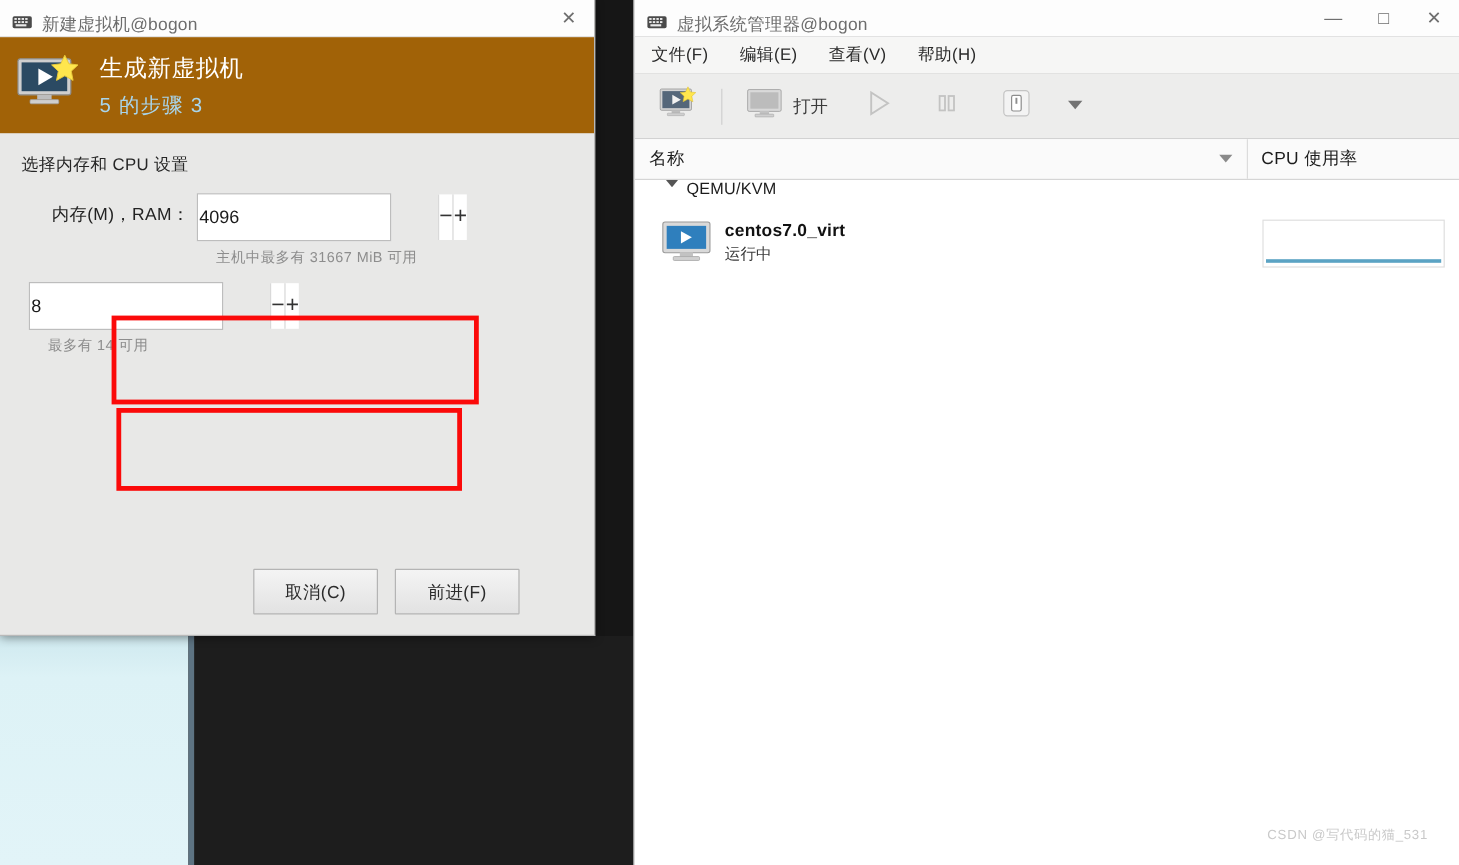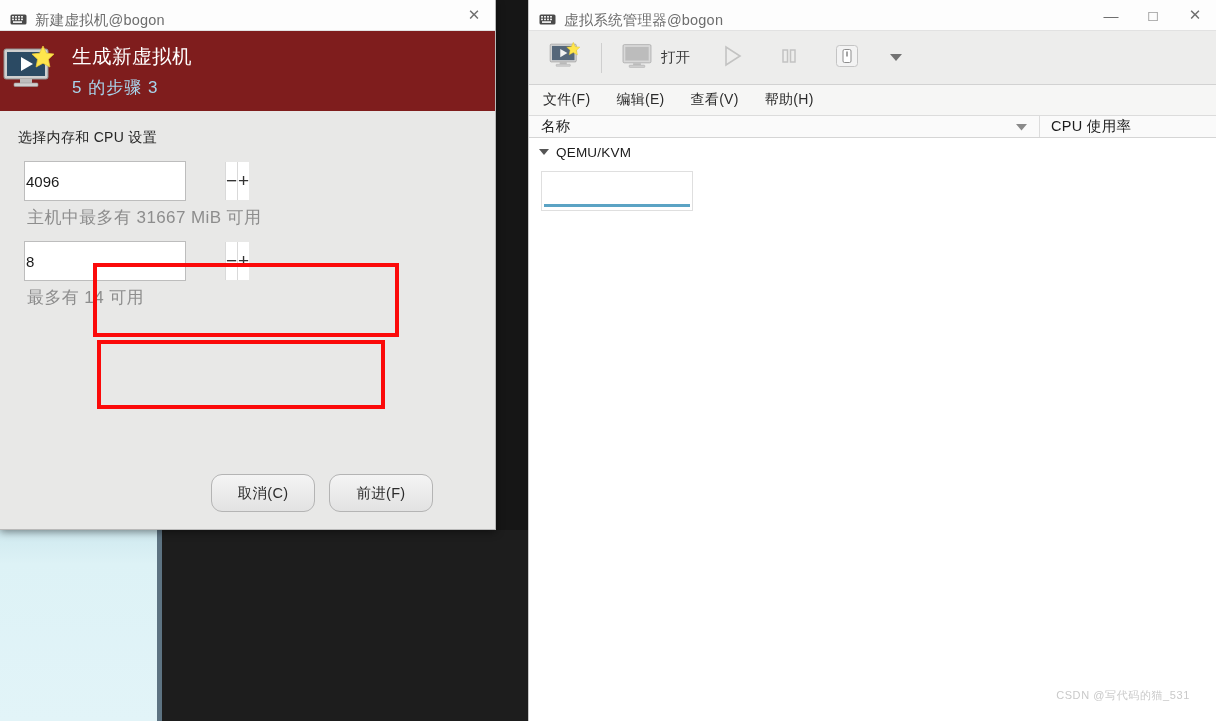--- a/index.html
+++ b/index.html
@@ -54,22 +54,22 @@
   .titlebar .tb-title {
     font-size: 14.5px; color: #6d6d6d; letter-spacing: .2px; white-space: nowrap;
   }
   .titlebar .tb-spacer { flex: 1; }
   .win-btn {
     width: 42px; height: 30px; display: flex; align-items: center; justify-content: center;
     color: #6f6f6f; font-size: 15px;
   }
 
   #wizard-header {
-    height: 80px; background: #7f1d1d; display: flex; align-items: center; flex: none;
-    padding-left: 2px;
+    height: 80px; background: #a16207; display: flex; align-items: center; flex: none;
+    padding-left: 13px;
   }
   #wizard-header-texts { margin-left: 16px; }
   #wizard-title { font-size: 19.5px; color: #fff; letter-spacing: .5px; }
   #wizard-step { font-size: 17px; color: #a8d5ec; margin-top: 6px; letter-spacing: 1px; }
 
   #wizard-body { flex: 1; position: relative; padding: 18px 0 0 0; }
   #section-heading {
     font-size: 14px; color: #262626; margin-left: 18px; margin-bottom: 14px; letter-spacing: .3px;
   }
   .form-row { display: flex; align-items: flex-start; margin-left: 18px; }
@@ -86,36 +86,36 @@
     flex: 1; border: none; outline: none; background: transparent;
     font-family: "Liberation Sans", sans-serif; font-size: 15px; color: #1a1a1a;
     padding-left: 1px;
   }
   .spin-btn {
     width: 41px; border-left: 1px solid #d9d9d9; background: #fff;
     display: flex; align-items: center; justify-content: center;
     font-size: 19px; color: #333; user-select: none;
   }
   .hint {
-    font-size: 17px; color: #8d8d8d; margin-top: 5px; margin-left: 3px; letter-spacing: .4px;
+    font-size: 12px; color: #8d8d8d; margin-top: 5px; margin-left: 16px; letter-spacing: .4px;
   }
 
   
   .annot { position: absolute; border: 4px solid #fb0a0a; pointer-events: none; }
   #annot-ram { left: 93px; top: 152px; width: 306px; height: 74px; }
   #annot-cpu { left: 97px; top: 229px; width: 288px; height: 69px; }
 
   #wizard-footer {
     height: 72px; display: flex; align-items: center; justify-content: flex-end;
     padding-right: 62px; gap: 14px; flex: none;
   }
   .gtk-btn {
     min-width: 104px; height: 38px; padding: 4px 14px;
     background: linear-gradient(180deg,#f4f4f4,#e2e2e2);
-    border: 1px solid #b4b4b4; border-radius: 11px;
+    border: 1px solid #b4b4b4; border-radius: 1px;
     font-family: "Liberation Sans", sans-serif; font-size: 14.5px; color: #2b2b2b;
     letter-spacing: .3px;
   }
 
   
   #virt-manager-window {
     position: absolute; left: 528px; top: 0; width: 688px; height: 721px;
     background: #fff; border-left: 1px solid #c8c8c8;
     display: flex; flex-direction: column;
   }
@@ -131,32 +131,32 @@
   }
   .tb-sep { width: 1px; height: 30px; background: #cfcfcf; margin: 0 12px; }
   .tbtn {
     height: 40px; padding: 0 8px; display: flex; align-items: center; gap: 9px;
     border-radius: 3px;
   }
   .tbtn-label { font-size: 14.5px; color: #3a3a3a; }
   .tbtn.disabled { opacity: .42; }
 
   #list-header {
-    height: 22px; background: #fafafa; border-bottom: 1px solid #d5d5d5;
+    height: 34px; background: #fafafa; border-bottom: 1px solid #d5d5d5;
     display: flex; align-items: center; flex: none;
   }
   .col-name {
     flex: 1; display: flex; align-items: center; justify-content: space-between;
     padding: 0 10px 0 12px; height: 100%; border-right: 1px solid #dcdcdc;
   }
   .col-cpu { width: 176px; padding-left: 11px; height: 100%; display: flex; align-items: center; text-align: center; }
   .col-title { font-size: 14.5px; color: #1c1c1c; letter-spacing: .3px; }
 
   #vm-list { flex: 1; background: #fff; overflow: hidden; }
-  #group-row { display: flex; align-items: center; height: 28px; padding-left: 10px; gap: 7px; }
+  #group-row { display: flex; height: 28px; padding-left: 10px; gap: 7px; margin-left: 16px; }
   .tri { width: 0; height: 0; border-left: 5px solid transparent; border-right: 5px solid transparent;
          border-top: 6px solid #555; }
   #group-label { font-size: 13.5px; color: #1c1c1c; letter-spacing: .2px; }
   #vm-row { display: flex; align-items: center; height: 50px; }
   #vm-row-left { flex: 1; display: flex; align-items: center; padding-left: 22px; gap: 11px; }
   #vm-name { font-size: 14.5px; color: #111; font-weight: bold; letter-spacing: .2px; }
   #vm-state { font-size: 13px; color: #3a3a3a; margin-top: 2px; }
   #cpu-cell { width: 176px; display: flex; align-items: center; justify-content: center; }
   #cpu-spark {
     width: 152px; height: 40px; background: #fff; border: 1px solid #dfdfdf;
@@ -221,20 +221,21 @@
     <div id="wizard-header-texts">
       <div id="wizard-title">生成新虚拟机</div>
       <div id="wizard-step">5 的步骤 3</div>
     </div>
   </div>
 
   <div id="wizard-body">
     <div id="section-heading">选择内存和 CPU 设置</div>
 
     <div class="form-row" style="margin-bottom:6px;">
+      <div class="form-label" style="width:140px;">内存(M)，RAM：</div>
       <div class="spin-wrap" style="margin-left:6px;">
         <div class="spinbox">
           <input class="spin-value" type="text" value="4096" style="">
           <div class="spin-btn">−</div>
           <div class="spin-btn">+</div>
         </div>
         <div class="hint">主机中最多有 31667 MiB 可用</div>
       </div>
     </div>
 
@@ -278,20 +279,27 @@
         </g>
       </svg>
     </span>
     <span class="tb-title">虚拟系统管理器@bogon</span>
     <span class="tb-spacer"></span>
     <div class="win-btn">—</div>
     <div class="win-btn">□</div>
     <div class="win-btn">✕</div>
   </div>
 
+  <div id="menubar">
+    <div class="menu-item">文件(F)</div>
+    <div class="menu-item">编辑(E)</div>
+    <div class="menu-item">查看(V)</div>
+    <div class="menu-item">帮助(H)</div>
+  </div>
+
   <div id="toolbar">
     <div class="tbtn">
       <span>
         <svg width="32" height="30" viewBox="0 0 54 48">
           <rect x="2" y="4" width="44" height="30" rx="2" fill="#d4d4d4" stroke="#8f8f8f"></rect>
           <rect x="5" y="7" width="38" height="24" fill="#55677a"></rect>
           <polygon points="19,12 19,26 31,19" fill="#f2f2f2"></polygon>
           <rect x="18" y="34" width="12" height="4" fill="#bdbdbd"></rect>
           <rect x="12" y="38" width="24" height="3.5" rx="1" fill="#cfcfcf" stroke="#9a9a9a" stroke-width=".6"></rect>
           <polygon points="41,1 44.4,8.2 52,9.1 46.4,14.3 47.9,22 41,18.2 34.1,22 35.6,14.3 30,9.1 37.6,8.2" fill="#ffe64d" stroke="#e0c12f" stroke-width=".8"></polygon>
@@ -342,27 +350,20 @@
 
     <div class="tbtn" style="margin-left:12px;">
       <span>
         <svg width="16" height="12" viewBox="0 0 16 12">
           <polygon points="2,3 14,3 8,10" fill="#737373"></polygon>
         </svg>
       </span>
     </div>
   </div>
 
-  <div id="menubar">
-    <div class="menu-item">文件(F)</div>
-    <div class="menu-item">编辑(E)</div>
-    <div class="menu-item">查看(V)</div>
-    <div class="menu-item">帮助(H)</div>
-  </div>
-
   <div id="list-header">
     <div class="col-name">
       <span class="col-title">名称</span>
       <span>
         <svg width="15" height="11" viewBox="0 0 15 11">
           <polygon points="2,3 13,3 7.5,9.5" fill="#8a8a8a"></polygon>
         </svg>
       </span>
     </div>
     <div class="col-cpu">
@@ -370,20 +371,35 @@
     </div>
   </div>
 
   <div id="vm-list">
     <div id="group-row">
       <span class="tri"></span>
       <span id="group-label">QEMU/KVM</span>
     </div>
 
     <div id="vm-row">
+      <div id="vm-row-left">
+        <span>
+          <svg width="42" height="38" viewBox="0 0 46 40">
+            <rect x="1.5" y="2.5" width="43" height="28" rx="2" fill="#d9d9d9" stroke="#9a9a9a"></rect>
+            <rect x="5" y="6" width="36" height="21" fill="#2f7fbd"></rect>
+            <polygon points="18,11 18,22 28,16.5" fill="#ffffff"></polygon>
+            <rect x="17" y="30" width="12" height="4" fill="#c2c2c2"></rect>
+            <rect x="11" y="34" width="24" height="3.6" rx="1" fill="#d0d0d0" stroke="#9a9a9a" stroke-width=".6"></rect>
+          </svg>
+        </span>
+        <div>
+          <div id="vm-name">centos7.0_virt</div>
+          <div id="vm-state">运行中</div>
+        </div>
+      </div>
       <div id="cpu-cell">
         <div id="cpu-spark">
           <div id="cpu-spark-line"></div>
         </div>
       </div>
     </div>
   </div>
 
   <div id="watermark">CSDN @写代码的猫_531</div>
 </div>

